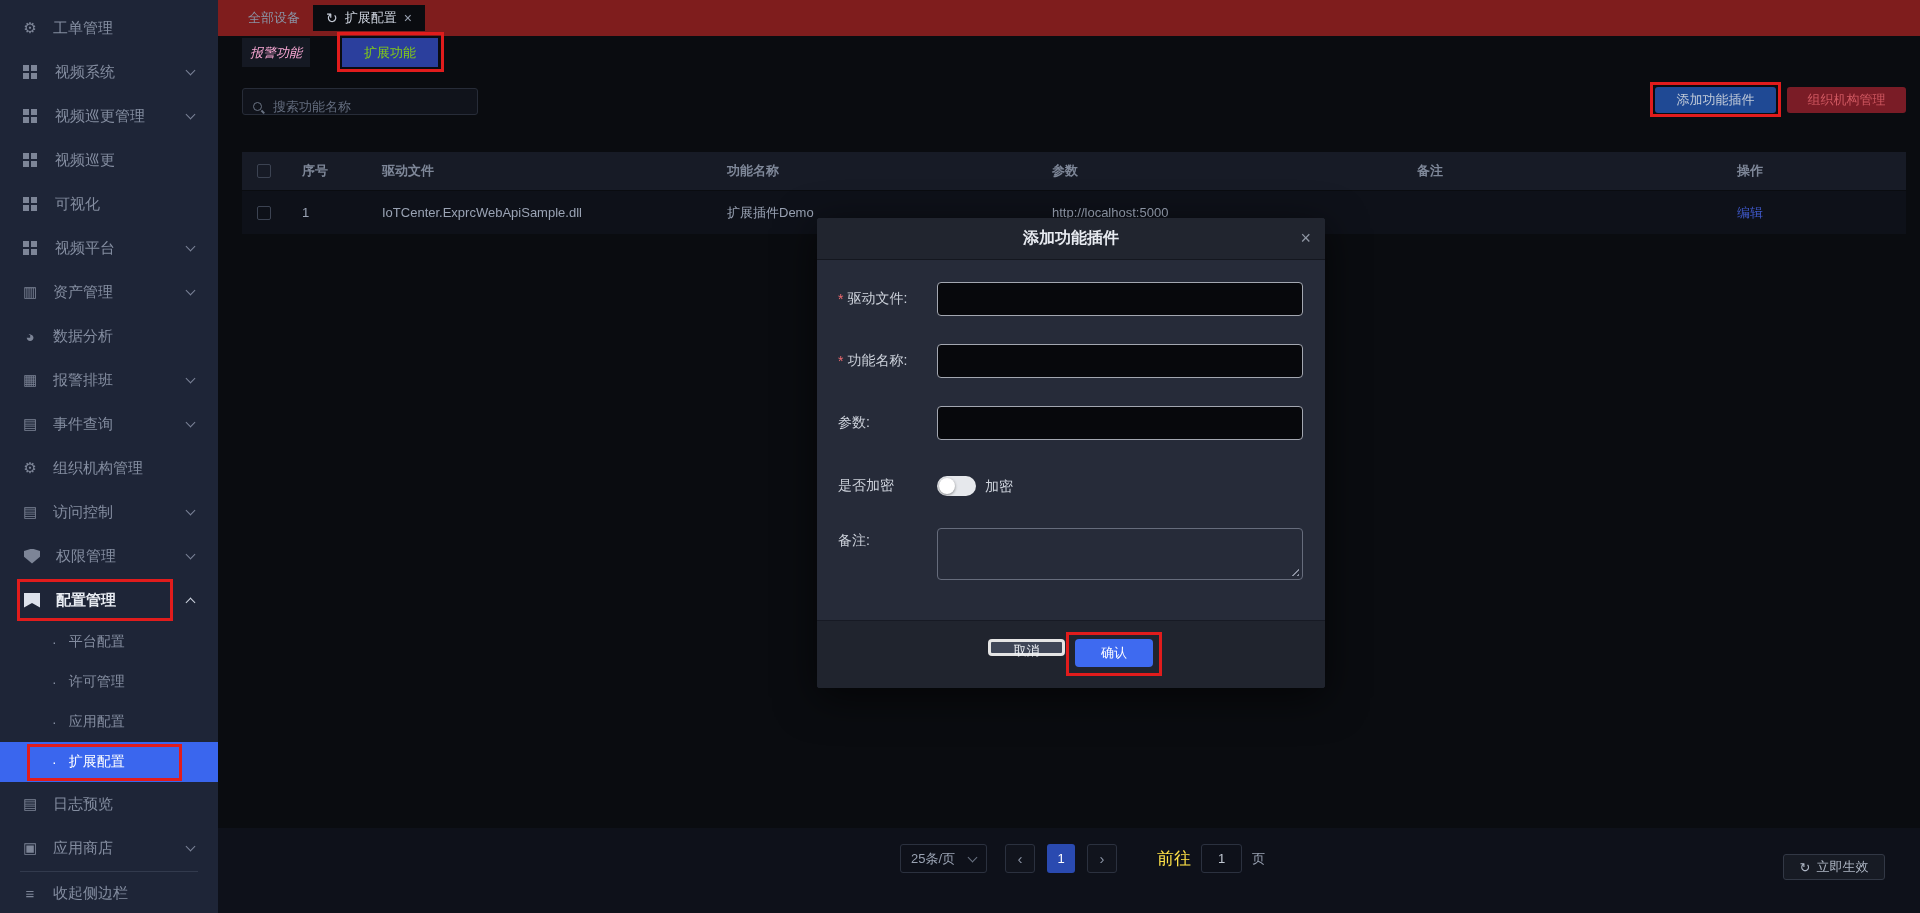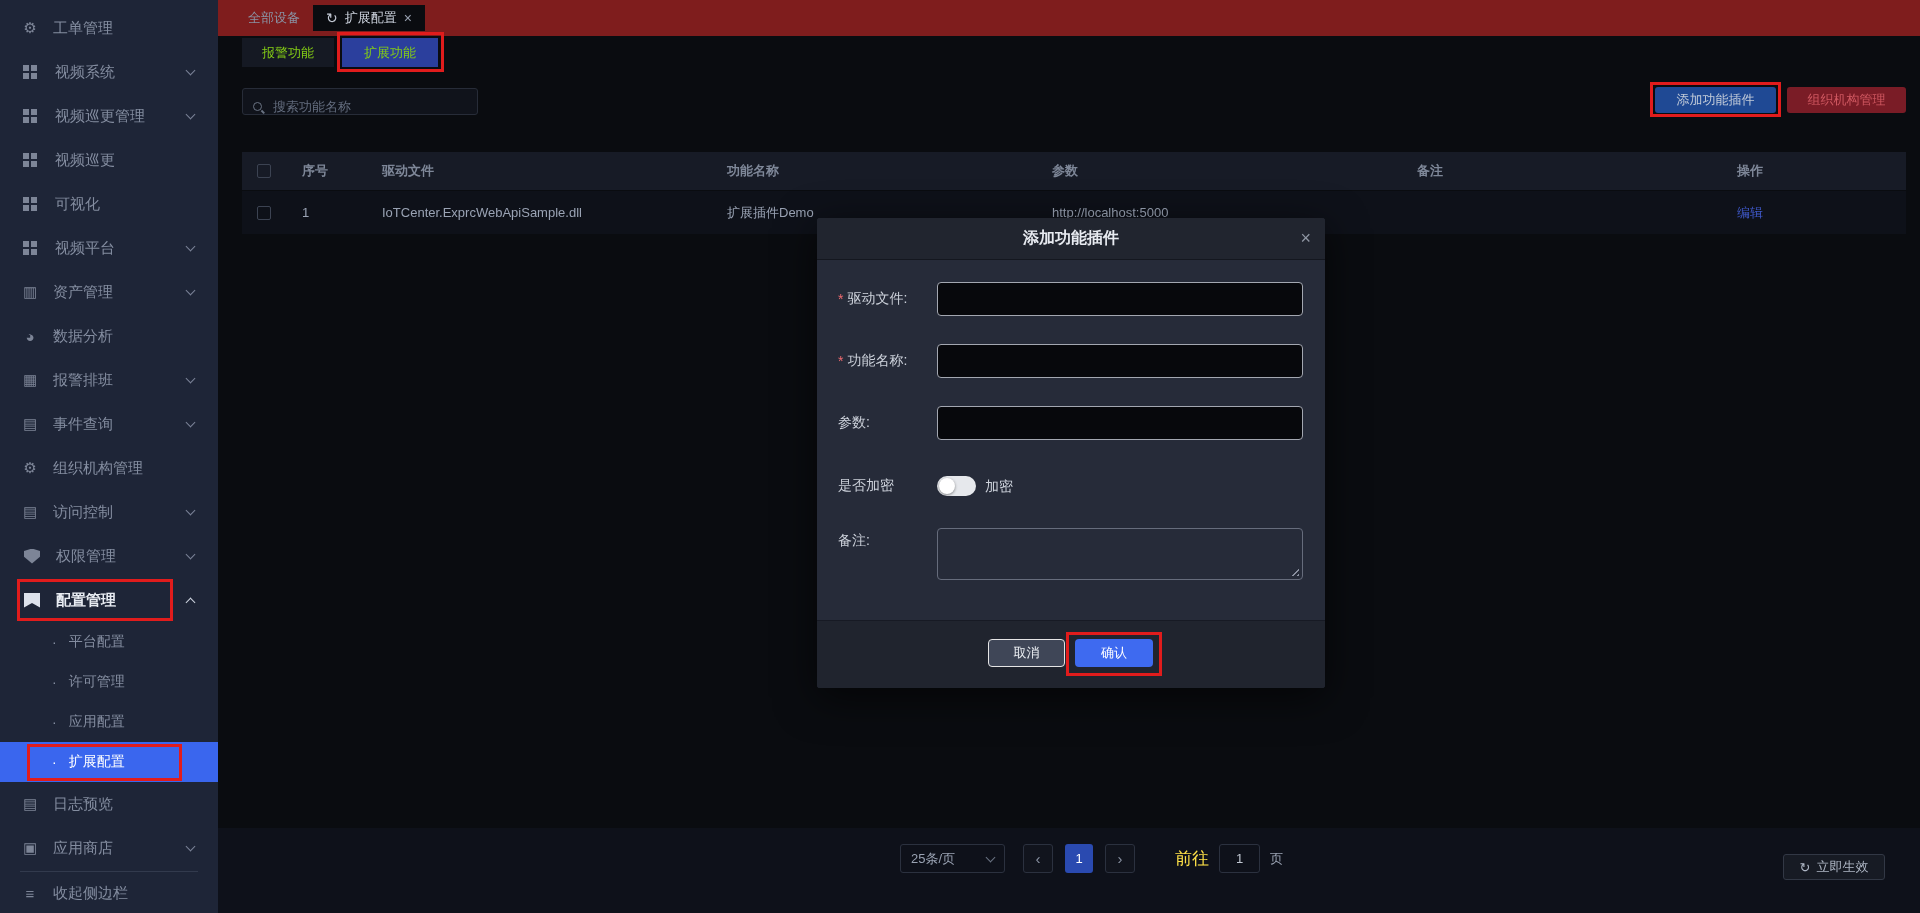--- a/index.html
+++ b/index.html
@@ -32,21 +32,21 @@
 
   
   .tabbar { position:absolute; left:218px; top:0; right:0; height:36px; background:#7f1d1d; display:flex; align-items:center; z-index:1; }
   .tab { height:26px; display:flex; align-items:center; padding:0 13px; font-size:13px; color:#8a93a4; cursor:pointer; margin-left:17px; }
   .tab.active { background:#0a0c10; color:#cdd3de; margin-left:0; gap:7px; }
   .tab .trefresh { color:#c3c9d4; font-size:14px; }
   .tab .tclose { color:#99a1b0; font-size:14px; }
 
   
   .subtab { position:absolute; height:29px; display:flex; align-items:center; justify-content:center; font-size:13px; cursor:pointer; }
-  .subtab.inactive { left:242px; top:38px; width:92px; background:#151923; color:#84cc16; }
+  .subtab.inactive { left:242px; top:38px; width:68px; background:#151923; color:#f9a8d4;font-style:italic; }
   .subtab.active { left:342px; top:38px; width:96px; background:#2b3f9d; color:#84cc16; }
 
   .search { position:absolute; left:242px; top:88px; width:236px; height:27px; background:#10131b; border:1px solid #272c38; border-radius:3px; display:flex; align-items:flex-end; }
   .mag { position:relative; width:13px; height:13px; margin:0 7px 0 10px; flex:none; }
   .mag::before { content:""; position:absolute; width:7px; height:7px; border:1.4px solid #6a7383; border-radius:50%; left:0; top:1px; }
   .mag::after { content:""; position:absolute; width:4px; height:1.5px; background:#6a7383; transform:rotate(45deg); left:8px; top:10px; }
   .search input { background:transparent; border:none; outline:none; color:#aab2c2; font-size:13px; width:180px; }
   .search input::placeholder { color:#636c7e; }
 
   .btn-add { position:absolute; left:1655px; top:87px; width:121px; height:26px; background:#1f4994; color:#c2cbd9; border:none; border-radius:3px; font-size:13px; cursor:pointer; }
@@ -58,21 +58,21 @@
   .thead { height:38px; background:#171b26; color:#7e8798; font-size:13px; font-weight:bold; }
   .tdata { height:44px; background:#0e1119; color:#9aa3b4; font-size:13px; border-top:1px solid #0a0c10; }
   .tcell { padding-left:16px; white-space:nowrap; overflow:hidden; }
   .tcheck { display:flex; justify-content:center; }
   .cbox { width:14px; height:14px; border:1px solid #3c4352; border-radius:2px; background:transparent; cursor:pointer; }
   .editlink { color:#3f58c8; cursor:pointer; }
 
   
   .footstrip { position:absolute; left:218px; top:828px; right:0; bottom:0; background:#0e111a; }
   .pag { position:absolute; top:844px; left:900px; display:flex; align-items:center; height:29px; }
-  .psel { width:105px; height:29px; border:1px solid #2b313f; border-radius:3px; color:#99a2b2; font-size:13px; display:flex; align-items:center; justify-content:space-between; padding:0 10px; cursor:pointer; }
+  .psel { width:87px; height:29px; border:1px solid #2b313f; border-radius:3px; color:#99a2b2; font-size:13px; display:flex; align-items:center; justify-content:space-between; padding:0 10px; cursor:pointer; }
   .psel .pchev { width:7px; height:7px; border-right:1.4px solid #6a7383; border-bottom:1.4px solid #6a7383; transform:rotate(45deg); margin-top:-3px; }
   .pbtn { width:30px; height:29px; border:1px solid #2b313f; border-radius:3px; color:#8a93a4; font-size:15px; display:flex; align-items:center; justify-content:center; cursor:pointer; margin-left:18px; background:#11141d; }
   .ppage { width:28px; height:29px; border-radius:3px; background:#2a4ab0; color:#ffffff; font-size:13px; display:flex; align-items:center; justify-content:center; cursor:pointer; margin-left:12px; }
   .pbtn.next { margin-left:12px; }
   .pgoto { color:#fde047; font-size:17px; margin-left:40px; }
   .pginput { width:41px; height:29px; margin-left:10px; border:1px solid #2b313f; border-radius:3px; background:transparent; color:#c0c7d2; font-size:13px; text-align:center; outline:none; }
   .pgunit { color:#99a2b2; font-size:13px; margin-left:10px; }
   .btn-apply { position:absolute; left:1783px; top:854px; width:102px; height:26px; background:#171b24; border:1px solid #323845; border-radius:3px; color:#aeb6c4; font-size:13px; display:flex; align-items:center; justify-content:center; gap:6px; cursor:pointer; }
 
   
@@ -83,21 +83,21 @@
   .mrow { position:absolute; left:21px; right:22px; display:flex; align-items:center; }
   .mlabel { color:#ccd1da; font-size:14px; white-space:nowrap; }
   .req { color:#ef6b70; margin-right:4px; font-size:14px; }
   .minput { position:absolute; left:120px; width:366px; height:34px; background:#07080c; border:1px solid #a3a7b1; border-radius:4px; color:#cfd4de; font-size:13px; padding:0 10px; outline:none; }
   .toggle { position:absolute; left:120px; top:258px; width:39px; height:20px; border-radius:10px; background:#e6e8ec; cursor:pointer; }
   .toggle::after { content:""; position:absolute; left:2px; top:2px; width:16px; height:16px; border-radius:50%; background:#ffffff; box-shadow:0 1px 3px rgba(0,0,0,.45); }
   .mtextarea { position:absolute; left:120px; top:310px; width:366px; height:52px; background:transparent; border:1px solid #666c7c; border-radius:4px; color:#cfd4de; font-size:13px; padding:6px 10px; outline:none; resize:none; }
   .tgrip { position:absolute; left:472px; top:348px; width:10px; height:10px; pointer-events:none;
     background:repeating-linear-gradient(135deg, transparent 0 2px, #8a90a0 2px 3.5px); clip-path:polygon(100% 0,100% 100%,0 100%); }
   .mfoot { position:absolute; left:0; right:0; top:402px; bottom:0; background:#20242e; border-top:1px solid #171a24; border-radius:0 0 3px 3px; }
-  .btn-cancel { position:absolute; left:171px; top:18px; width:77px; height:28px; background:#3f4657; border:1px solid #e5e5e5; border-radius:4px; color:#eef1f5; font-size:13px; cursor:pointer; }
+  .btn-cancel { position:absolute; left:171px; top:18px; width:77px; height:17px; background:#3f4657; border:3px solid #e5e5e5; border-radius:4px; color:#eef1f5; font-size:13px; cursor:pointer; }
   .btn-confirm { position:absolute; left:258px; top:18px; width:78px; height:28px; background:#3e6af0; border:none; border-radius:4px; color:#ffffff; font-size:13px; cursor:pointer; }
 
   
   .anno { position:absolute; border:3px solid #e11c1c; z-index:20; pointer-events:none; }
   .anno1 { left:337px; top:32px;  width:107px; height:40px; }
   .anno2 { left:1650px; top:82px; width:131px; height:35px; }
   .anno3 { left:17px;  top:579px; width:156px; height:42px; }
   .anno4 { left:27px;  top:744px; width:155px; height:37px; }
   .anno5 { left:1066px; top:632px; width:96px; height:44px; }
 </style>

